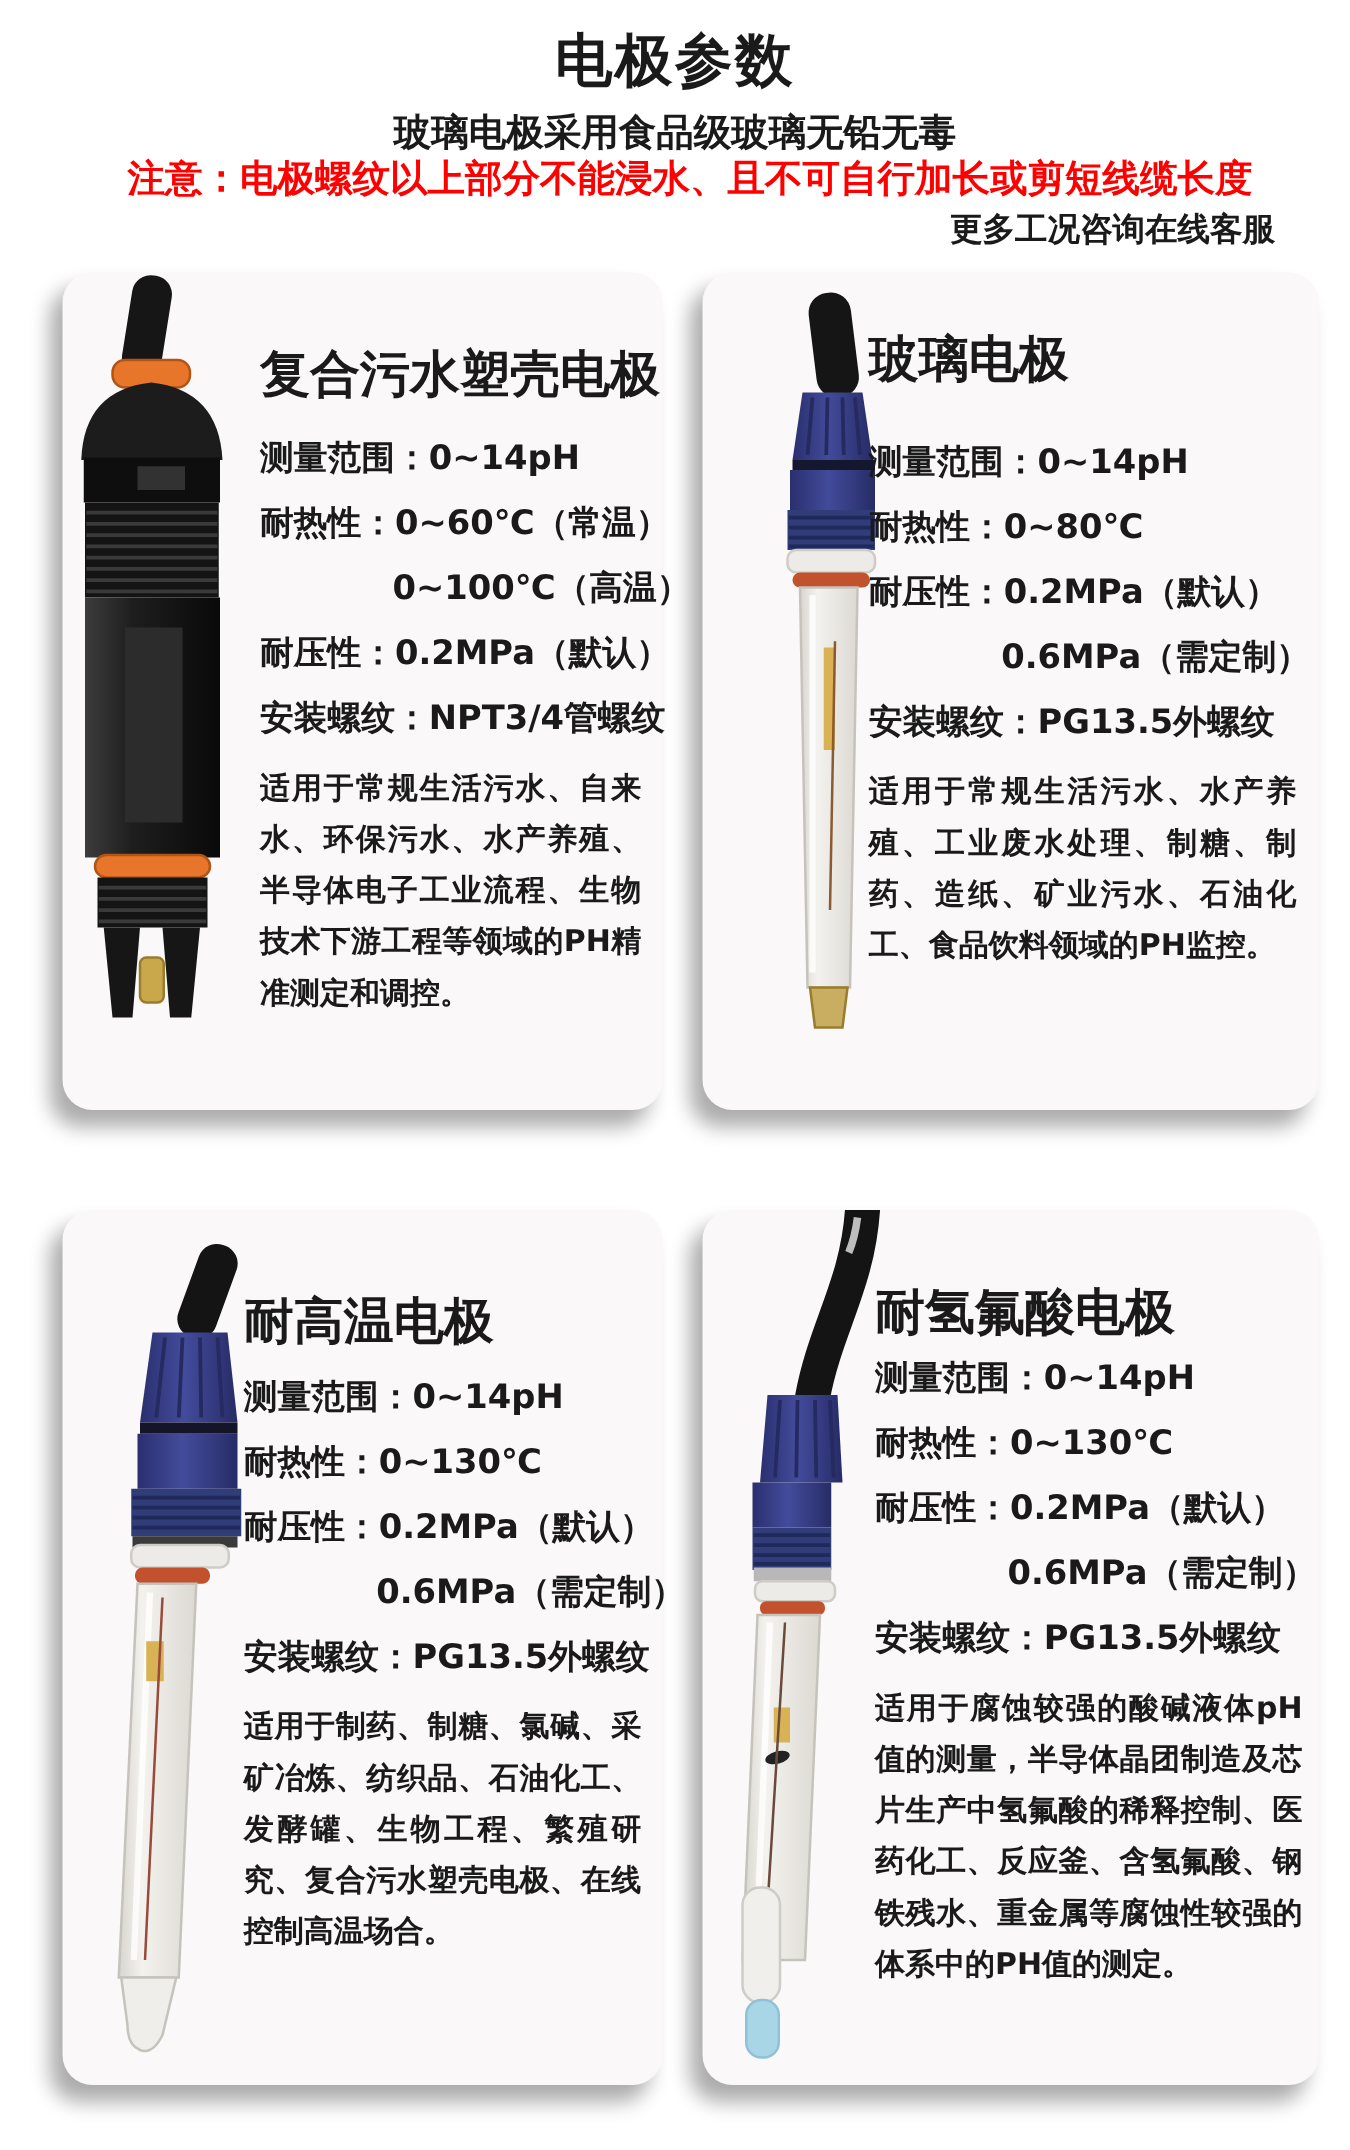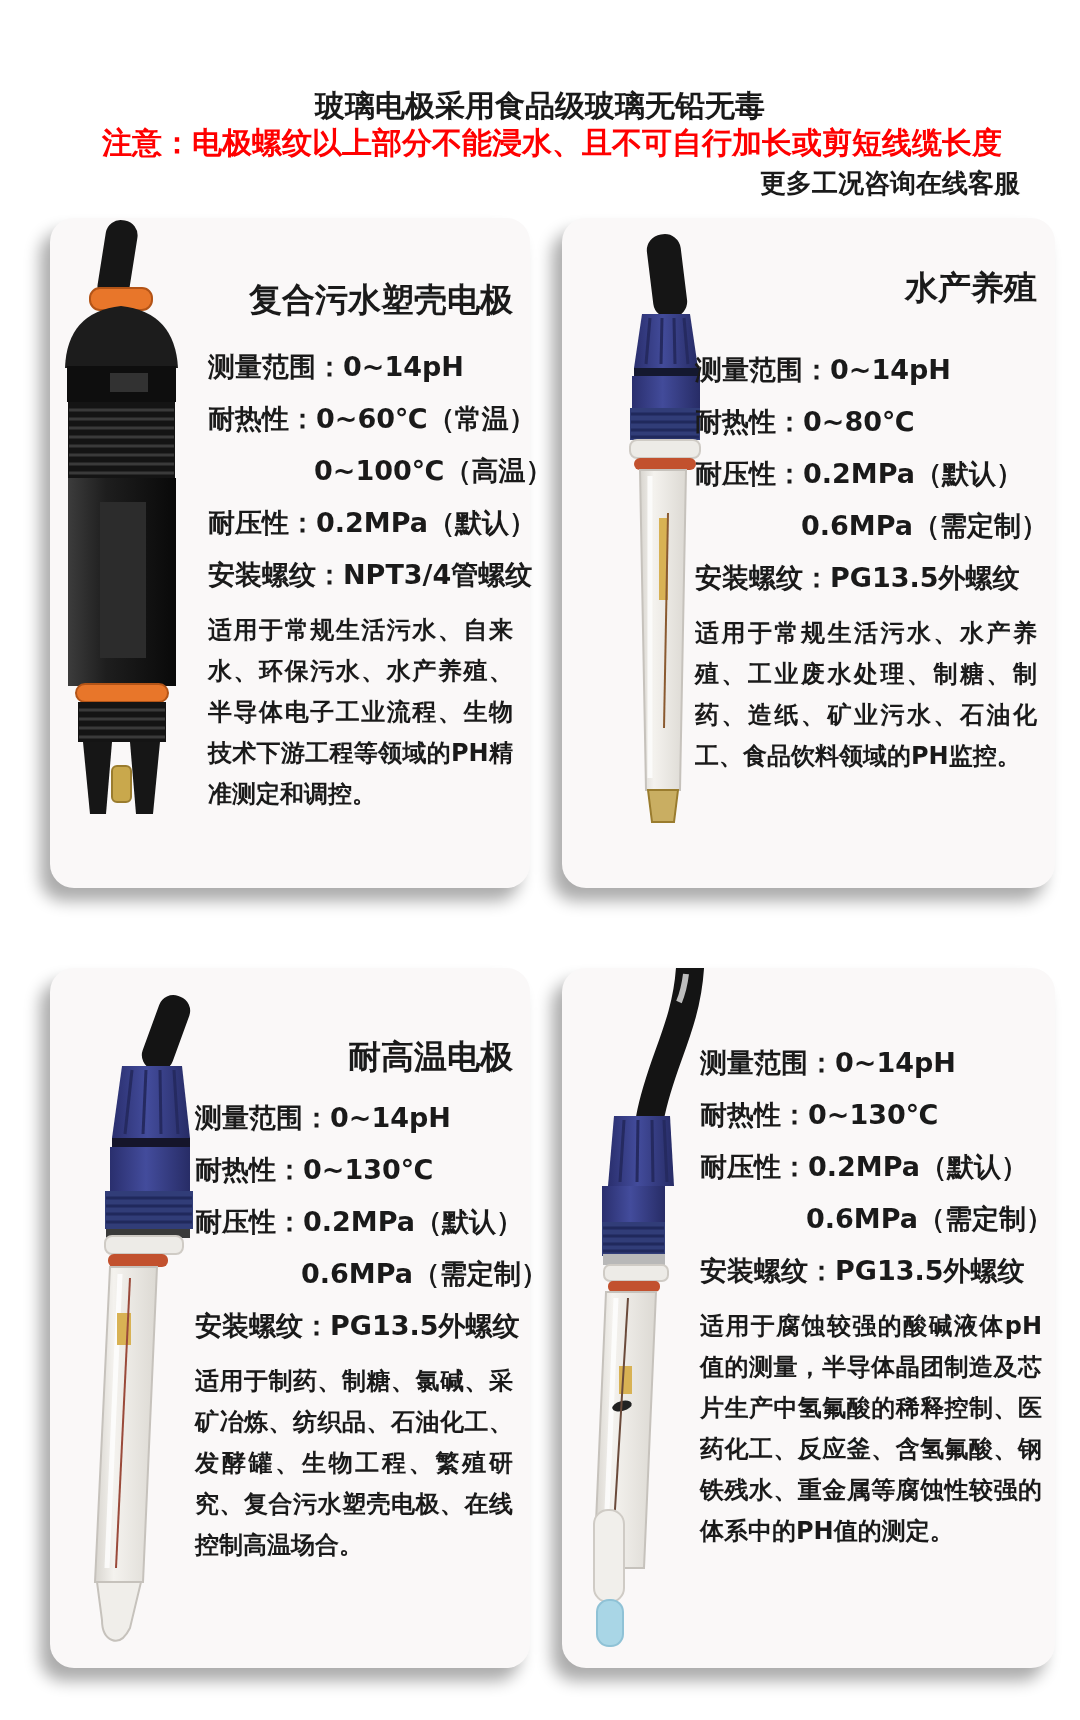--- a/index.html
+++ b/index.html
@@ -22,36 +22,37 @@
   .c1{left:50px;top:218px;width:480px;height:670px;}
   .c2{left:562px;top:218px;width:493px;height:670px;}
   .c3{left:50px;top:968px;width:480px;height:700px;}
   .c4{left:562px;top:968px;width:493px;height:700px;}
   .electrode{position:absolute;left:0;top:0;}
   .content{position:absolute;}
   .c1 .content{left:158px;top:62px;width:305px;}
   .c2 .content{left:133px;top:50px;width:342px;}
   .c3 .content{left:145px;top:69px;width:318px;}
   .c4 .content{left:138px;top:62px;width:342px;}
-  .card-title{font-size:33px;text-align:right;line-height:40px;white-space:nowrap;}
+  .card-title{font-size:40px;text-align:left;line-height:40px;white-space:nowrap;}
   .specs{display:block;}
   .c1 .specs{margin-top:30px;}
   .c2 .specs{margin-top:45px;}
   .c3 .specs{margin-top:24px;}
   .c4 .specs{margin-top:16px;}
   .spec-line{font-size:27px;line-height:34px;margin-bottom:18px;white-space:nowrap;}
   .spec-line.indent{padding-left:106px;}
   .desc{font-size:24px;line-height:41px;text-align:justify;margin-top:10px;
     word-break:break-all;}
 </style>
 </head>
 <body>
 
 <div class="page">
 
+  <div class="page-title">电极参数</div>
   <div class="page-subtitle">玻璃电极采用食品级玻璃无铅无毒</div>
   <div class="page-warning">注意：电极螺纹以上部分不能浸水、且不可自行加长或剪短线缆长度</div>
   <div class="cs-note">更多工况咨询在线客服</div>
 
   <div class="card c1">
     <svg class="electrode" width="220" height="670" viewBox="0 0 220 670">
       <defs>
         <linearGradient id="g1body" x1="0" y1="0" x2="1" y2="0">
           <stop offset="0" stop-color="#3c3c3c"></stop>
             <stop offset="0.35" stop-color="#1e1e1e"></stop>
@@ -134,21 +135,21 @@
       </g>
       <rect x="68" y="222" width="70" height="18" rx="7" fill="#edebe7" stroke="#cfcbc5" stroke-width="2"></rect>
       <rect x="72" y="240" width="62" height="12" rx="6" fill="#c2512e"></rect>
       <polygon points="78,252 124,252 118,572 84,572" fill="url(#g2glass)" stroke="#c6c2bc" stroke-width="2"></polygon>
       <line x1="88" y1="258" x2="88" y2="560" stroke="#ffffff" stroke-width="5" opacity="0.8"></line>
       <rect x="97" y="300" width="9" height="82" fill="#d8b254"></rect>
       <line x1="106" y1="295" x2="102" y2="510" stroke="#8a5a30" stroke-width="2"></line>
       <polygon points="86,572 116,572 112,604 90,604" fill="#c9ae62" stroke="#9a7c2e" stroke-width="2"></polygon>
     </svg>
     <div class="content">
-      <div class="card-title">水产养殖</div>
+      <div class="card-title">玻璃电极</div>
       <div class="specs">
           <div class="spec-line">测量范围：0~14pH</div>
           <div class="spec-line">耐热性：0~80℃</div>
           <div class="spec-line">耐压性：0.2MPa（默认）</div>
           <div class="spec-line indent">0.6MPa（需定制）</div>
           <div class="spec-line">安装螺纹：PG13.5外螺纹</div>
         </div>
       <div class="desc">适用于常规生活污水、水产养殖、工业废水处理、制糖、制药、造纸、矿业污水、石油化工、食品饮料领域的PH监控。</div>
     </div>
   </div>
@@ -242,20 +243,21 @@
       <rect x="46" y="313" width="52" height="11" rx="5" fill="#c2512e"></rect>
       <polygon points="44,324 94,324 82,600 32,600" fill="url(#g4glass)" stroke="#c6c2bc" stroke-width="2"></polygon>
       <line x1="54" y1="330" x2="43" y2="590" stroke="#ffffff" stroke-width="5" opacity="0.8"></line>
       <rect x="57" y="398" width="13" height="28" fill="#d8b254"></rect>
       <ellipse cx="60" cy="438" rx="10" ry="5" fill="#222222" transform="rotate(-15 60 438)"></ellipse>
       <line x1="66" y1="330" x2="50" y2="590" stroke="#6a4a3a" stroke-width="2"></line>
       <rect x="32" y="542" width="30" height="92" rx="14" fill="#f1efeb" stroke="#cfcbc5" stroke-width="2"></rect>
       <rect x="35" y="632" width="26" height="46" rx="12" fill="#a9d6e6" stroke="#8fc2d6" stroke-width="2"></rect>
     </svg>
     <div class="content">
+      <div class="card-title">耐氢氟酸电极</div>
       <div class="specs">
           <div class="spec-line">测量范围：0~14pH</div>
           <div class="spec-line">耐热性：0~130℃</div>
           <div class="spec-line">耐压性：0.2MPa（默认）</div>
           <div class="spec-line indent">0.6MPa（需定制）</div>
           <div class="spec-line">安装螺纹：PG13.5外螺纹</div>
         </div>
       <div class="desc">适用于腐蚀较强的酸碱液体pH值的测量，半导体晶团制造及芯片生产中氢氟酸的稀释控制、医药化工、反应釜、含氢氟酸、钢铁残水、重金属等腐蚀性较强的体系中的PH值的测定。</div>
     </div>
   </div>

